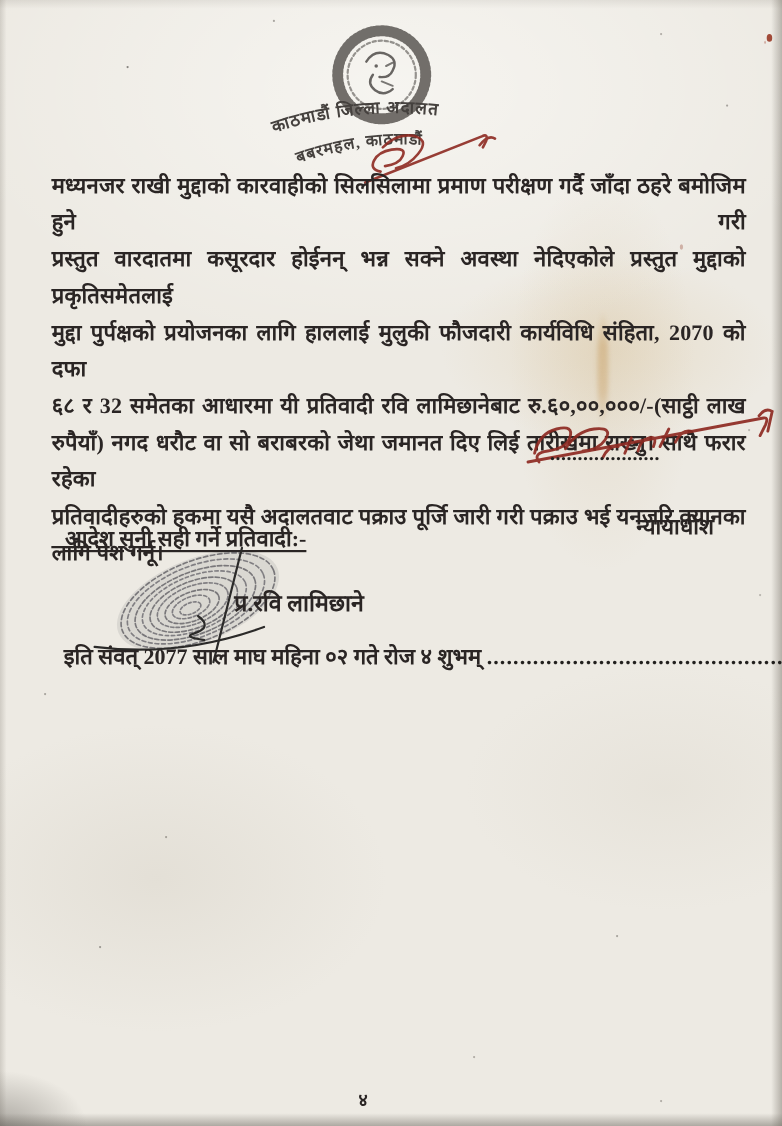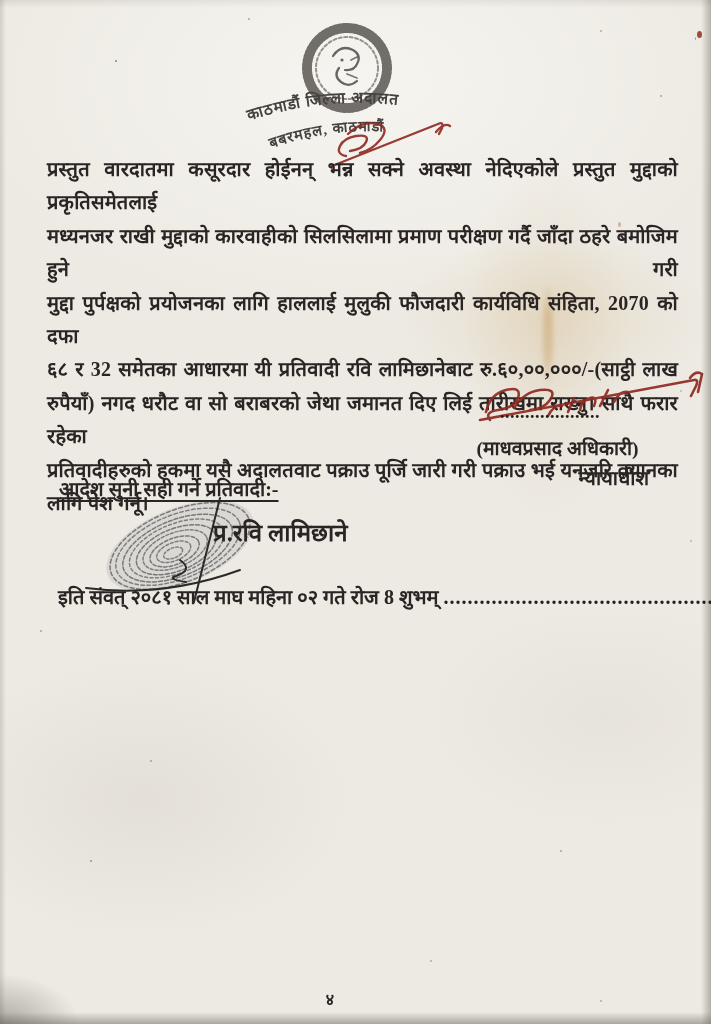--- a/index.html
+++ b/index.html
@@ -65,21 +65,21 @@
     position:absolute;left:500px;top:402px;width:160px;
     font-size:18px;font-weight:bold;color:#211f1d;letter-spacing:.5px;overflow:hidden;white-space:nowrap;height:22px;
   }
   .judge-name{position:absolute;left:445px;top:434px;width:225px;text-align:center;font-size:19.5px;}
   .judge-title{position:absolute;left:424px;top:464px;width:225px;text-align:right;font-size:20px;}
   .ack-heading{
     position:absolute;left:59px;top:475px;font-size:20px;
     text-decoration:underline;text-underline-offset:4px;text-decoration-thickness:2px;
   }
   .thumb-sig{position:absolute;left:68px;top:494px;width:250px;height:115px;}
-  .defendant-name{position:absolute;left:213px;top:515px;font-size:24px;}
+  .defendant-name{position:absolute;left:213px;top:533px;font-size:21px;}
   .date-line{
     position:absolute;left:58px;top:583px;width:600px;font-size:20px;white-space:nowrap;
   }
   .date-dots{letter-spacing:1px;font-weight:bold;color:#211f1d;}
   .page-number{position:absolute;left:318px;top:988px;width:24px;text-align:center;font-size:16px;}
 </style>
 </head>
 <body>
 
 <div class="paper">
@@ -113,40 +113,39 @@
   <svg class="red-initial" viewBox="0 0 160 70">
     <g stroke="#8e2a22" fill="none" stroke-width="2.4" stroke-linecap="round" opacity="0.9">
       <path d="M28,46 q-10,-2 -6,-10 q4,-8 16,-10 q14,-2 10,6 q-3,7 -16,9"></path>
       <path d="M30,24 q14,-14 30,-10 q12,4 2,16 q-8,10 -20,13"></path>
       <path d="M14,56 L120,14 q6,-3 4,4 l-3,6"></path>
       <path d="M118,22 q8,-10 14,-6"></path>
     </g>
   </svg>
 
   <div class="body-text devanagari">
+    <div class="body-line">मध्यनजर राखी मुद्दाको कारवाहीको सिलसिलामा प्रमाण परीक्षण गर्दै जाँदा ठहरे बमोजिम हुने गरी</div>
     <div class="body-line">प्रस्तुत वारदातमा कसूरदार होईनन् भन्न सक्ने अवस्था नेदिएकोले प्रस्तुत मुद्दाको प्रकृतिसमेतलाई</div>
-    <div class="body-line">मध्यनजर राखी मुद्दाको कारवाहीको सिलसिलामा प्रमाण परीक्षण गर्दै जाँदा ठहरे बमोजिम हुने गरी</div>
     <div class="body-line">मुद्दा पुर्पक्षको प्रयोजनका लागि हाललाई मुलुकी फौजदारी कार्यविधि संहिता, 2070 को दफा</div>
     <div class="body-line">६८ र 32 समेतका आधारमा यी प्रतिवादी रवि लामिछानेबाट रु.६०,००,०००/-(साट्ठी लाख</div>
     <div class="body-line">रुपैयाँ) नगद धरौट वा सो बराबरको जेथा जमानत दिए लिई तारीखमा राख्नु। साथै फरार रहेका</div>
     <div class="body-line">प्रतिवादीहरुको हकमा यसै अदालतवाट पक्राउ पूर्जि जारी गरी पक्राउ भई यनजरि वयानका</div>
     <div class="body-line last">लागि पेश गर्नू।</div>
   </div>
 
   <svg class="judge-sig" viewBox="0 0 240 62">
     <g stroke="#8e2a22" fill="none" stroke-width="2.6" stroke-linecap="round" opacity="0.92">
       <path d="M18,44 q4,-18 20,-22 q16,-4 12,8 q-4,10 -20,12 q-14,2 -8,10"></path>
       <path d="M46,40 q10,-16 26,-18 q18,-2 10,10 q-6,9 -20,10"></path>
       <path d="M12,52 L226,12 q5,-1 2,6 l-5,10"></path>
       <path d="M80,48 q6,-12 14,-10 M100,44 l6,-14 M112,42 q2,-10 10,-12 q8,-2 4,8 M132,38 l8,-16 M146,34 q6,-12 14,-10"></path>
       <path d="M222,10 q6,-8 12,-4 l-4,18"></path>
     </g>
   </svg>
   <div class="sig-dots">....................</div>
-  <div class="judge-name devanagari">(माधवप्रसाद अधिकारी)</div>
   <div class="judge-title devanagari">न्यायाधीश</div>
 
   <div class="ack-heading devanagari">आदेश सुनी सही गर्ने प्रतिवादी:-</div>
 
   <svg class="thumb-sig" viewBox="0 0 250 115">
     <g transform="translate(112,52) rotate(-22)">
       <ellipse cx="0" cy="0" rx="78" ry="38" fill="#3c3a42" opacity="0.10"></ellipse>
       <g fill="none" stroke="#45434c" stroke-linecap="round">
         <ellipse cx="0" cy="0" rx="74" ry="36" stroke-width="1.5" stroke-dasharray="4 2.5" opacity="0.65"></ellipse>
         <ellipse cx="-2" cy="0" rx="66" ry="32" stroke-width="1.5" stroke-dasharray="3.5 2.5" opacity="0.6"></ellipse>
@@ -162,18 +161,18 @@
     <g stroke="#2b2a29" fill="none" stroke-width="2" stroke-linecap="round">
       <path d="M152,4 L126,108"></path>
       <path d="M18,94 Q 95,104 172,76"></path>
       <path d="M112,66 q14,10 -4,16 q-10,3 10,6"></path>
     </g>
   </svg>
 
   <div class="defendant-name devanagari">प्र.रवि लामिछाने</div>
 
   <div class="date-line devanagari">
-    <span>इति संवत् २०८१ साल माघ महिना ०२ गते रोज 8 शुभम् </span><span class="date-dots">..............................................</span>
+    <span>इति संवत् 2077 साल माघ महिना ०२ गते रोज ४ शुभम् </span><span class="date-dots">..............................................</span>
   </div>
 
   <div class="page-number devanagari">४</div>
 
 </div>
 
 </body></html>

